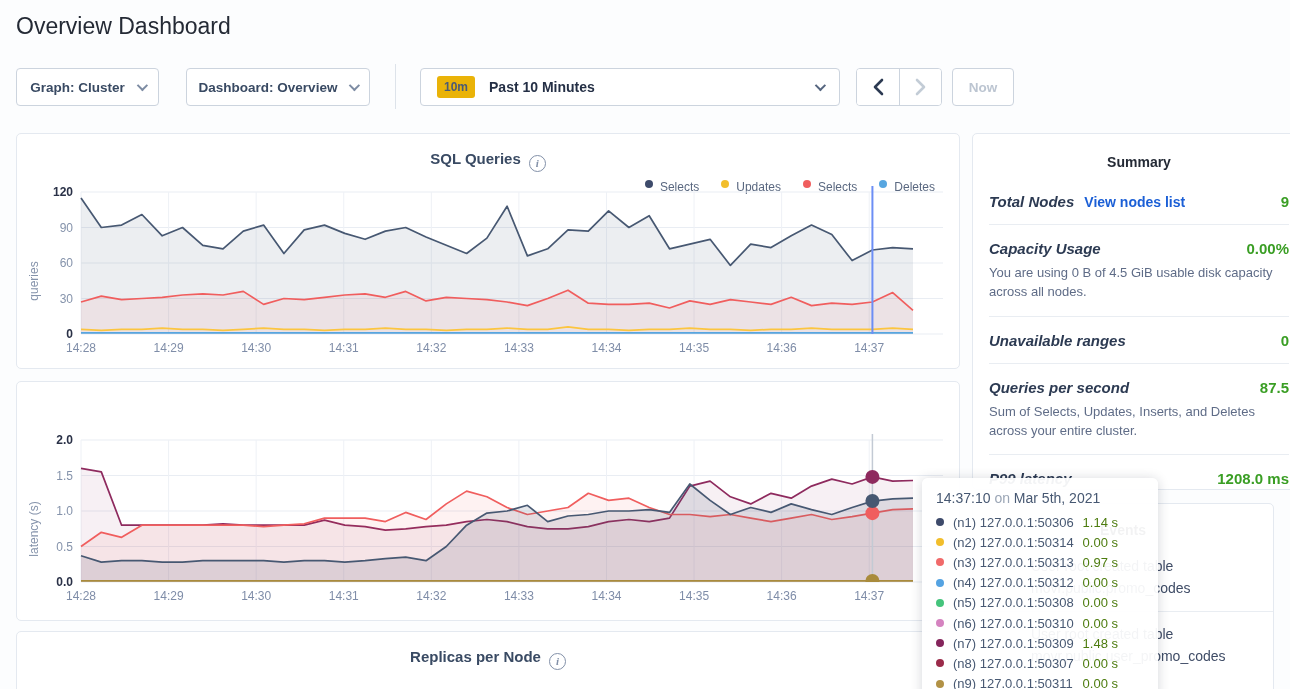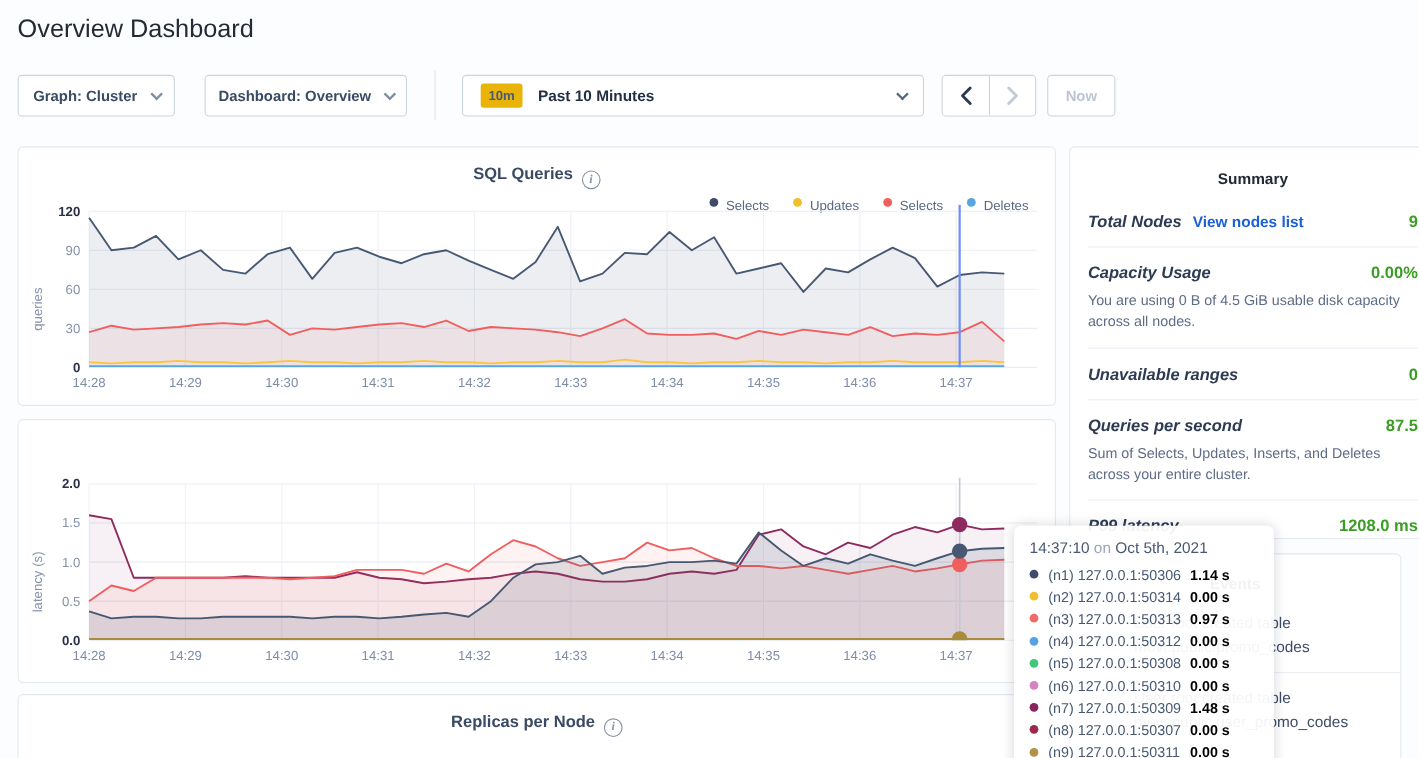--- a/index.html
+++ b/index.html
@@ -55,21 +55,21 @@
   .ev-item.first{ border-top:none; }
 
   
   .tooltip{ position:absolute; left:922px; top:478px; width:236px; z-index:50;
             background:rgba(255,255,255,0.94); border-radius:6px;
             box-shadow:0 1px 12px rgba(20,30,50,0.18); padding:12px 14px 12px; }
   .tt-head{ font-size:14px; color:#475872; margin-bottom:6px; }
   .tt-on{ color:#9aa5b5; }
   .tt-row{ display:flex; align-items:center; padding:2.6px 0; font-size:13px; color:#475872; }
   .tt-row .dot{ width:8px; height:8px; margin-right:9px; }
-  .tt-val{ margin-left:auto; font-weight:700; color:#000000; padding-right:26px; }
+  .tt-val{ margin-left:auto; font-weight:400; color:#4d7c0f; padding-right:26px; }
 </style>
 </head>
 <body>
 
 <div id="app">
 
   <div class="page-title">Overview Dashboard</div>
 
   <div class="btn" style="left:16px;width:143px;">
     <span>Graph: Cluster</span>
@@ -282,21 +282,21 @@
     <div id="event-rows">
         <div class="ev-item first">User root created table movr.public.promo_codes</div>
         <div class="ev-item ">User root created table movr.public.user_promo_codes</div>
       </div>
   </div>
 
   <div class="tooltip">
     <div class="tt-head">
       <span>14:37:10</span>
       <span class="tt-on">on</span>
-      <span>Oct 5th, 2021</span>
+      <span>Mar 5th, 2021</span>
     </div>
     <div id="tooltip-rows">
         <div class="tt-row">
        <span class="dot" style="background:#3e4b6b"></span>
        <span>(n1) 127.0.0.1:50306</span>
        <span class="tt-val">1.14 s</span>
         </div>
         <div class="tt-row">
        <span class="dot" style="background:#f2be2c"></span>
        <span>(n2) 127.0.0.1:50314</span>

